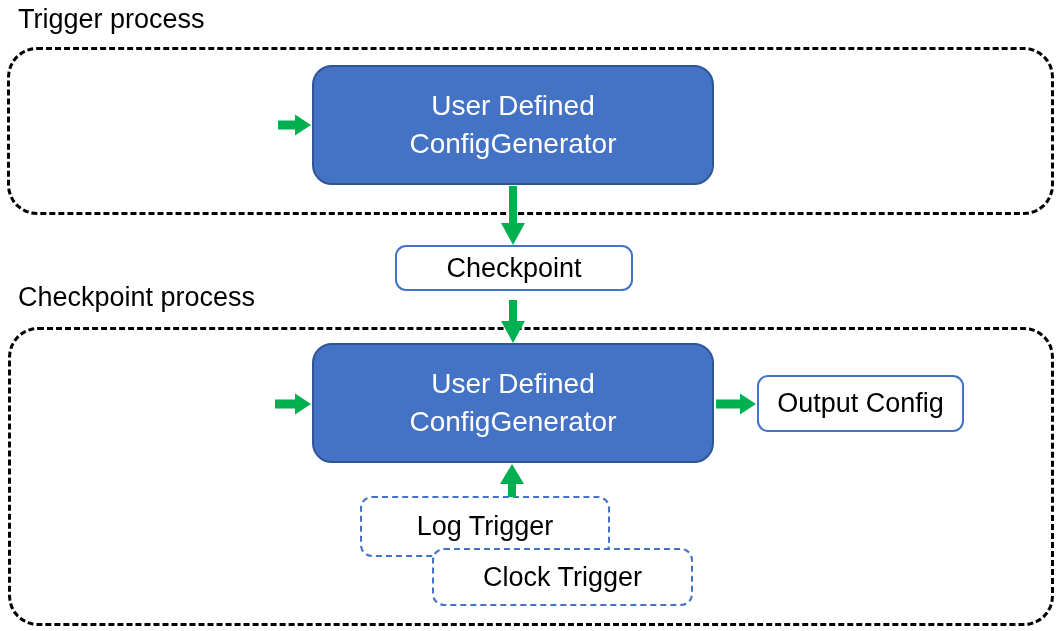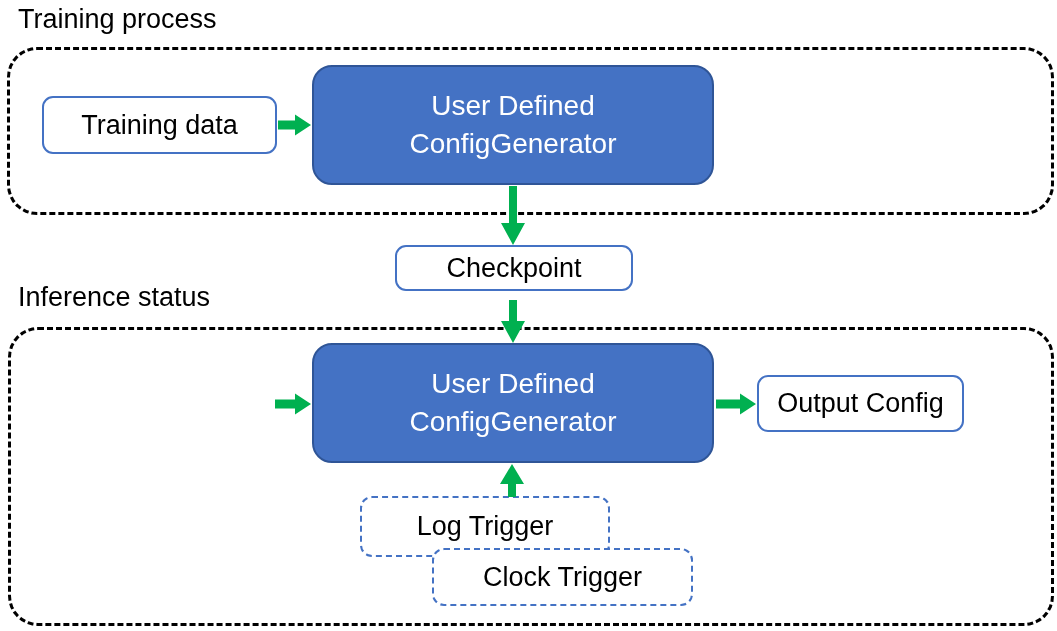--- a/index.html
+++ b/index.html
@@ -77,46 +77,45 @@
   }
 
   .arrow { z-index: 5; display: block; }
   .arrow polygon { fill: var(--arrow-green, #00B050); }
 </style>
 </head>
 <body>
 
 <div id="canvas">
 
-  <div class="abs section-label" style="left:18px; top:3px;">Training process</div>
+  <div class="abs section-label" style="left:18px; top:3px;">Trigger process</div>
 
   <div class="abs process-container" style="left:7px; top:47px; width:1041px; height:162px;"></div>
 
-  <div class="abs io-box" style="left:42px; top:96px; width:235px; height:58px;">Training data</div>
 
   <svg class="abs arrow" style="left:278px; top:113px;" width="34" height="24" viewBox="0 0 34 24">
     <polygon points="0,7.5 17,7.5 17,1.5 33,12 17,22.5 17,16.5 0,16.5"></polygon>
   </svg>
 
   <div class="abs generator-box" style="left:312px; top:65px; width:402px; height:120px;">
     <span>User Defined</span>
     <span>ConfigGenerator</span>
   </div>
 
   <svg class="abs arrow" style="left:500px; top:186px;" width="26" height="59" viewBox="0 0 26 59">
     <polygon points="9,0 17,0 17,37 25,37 13,59 1,37 9,37"></polygon>
   </svg>
 
   <div class="abs io-box" style="left:395px; top:245px; width:238px; height:46px;">Checkpoint</div>
 
   <svg class="abs arrow" style="left:500px; top:300px;" width="26" height="43" viewBox="0 0 26 43">
     <polygon points="9,0 17,0 17,21 25,21 13,43 1,21 9,21"></polygon>
   </svg>
 
-  <div class="abs section-label" style="left:18px; top:281px;">Inference status</div>
+  <div class="abs section-label" style="left:18px; top:281px;">Checkpoint process</div>
 
   <div class="abs process-container" style="left:8px; top:327px; width:1040px; height:293px;"></div>
 
 
   <svg class="abs arrow" style="left:275px; top:392px;" width="37" height="24" viewBox="0 0 37 24">
     <polygon points="0,7.5 20,7.5 20,1.5 36,12 20,22.5 20,16.5 0,16.5"></polygon>
   </svg>
 
   <div class="abs generator-box" style="left:312px; top:343px; width:402px; height:120px;">
     <span>User Defined</span>

